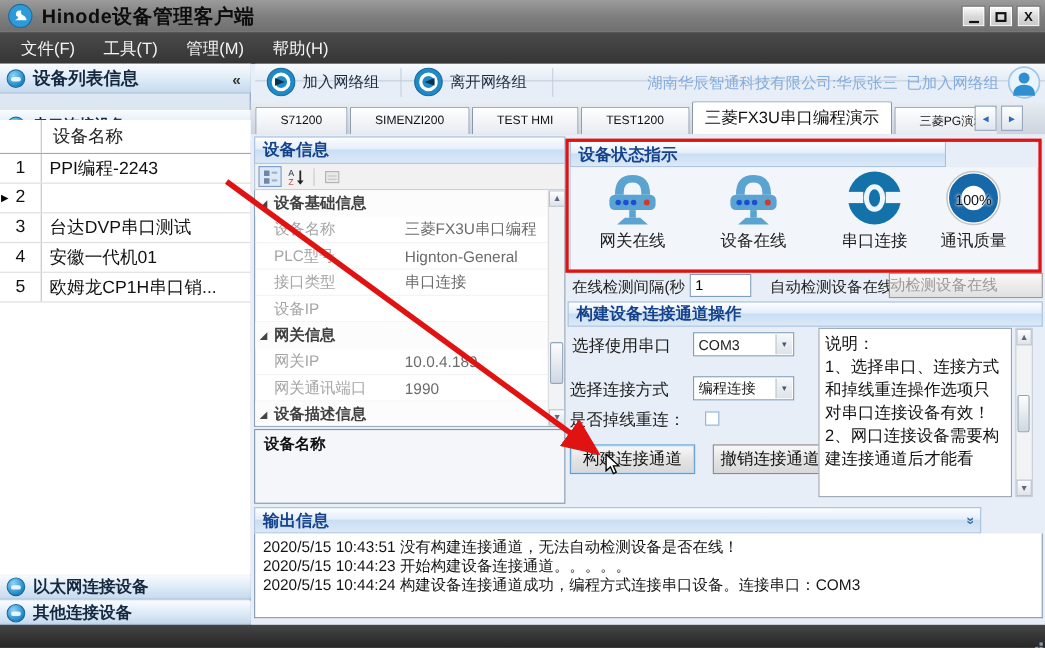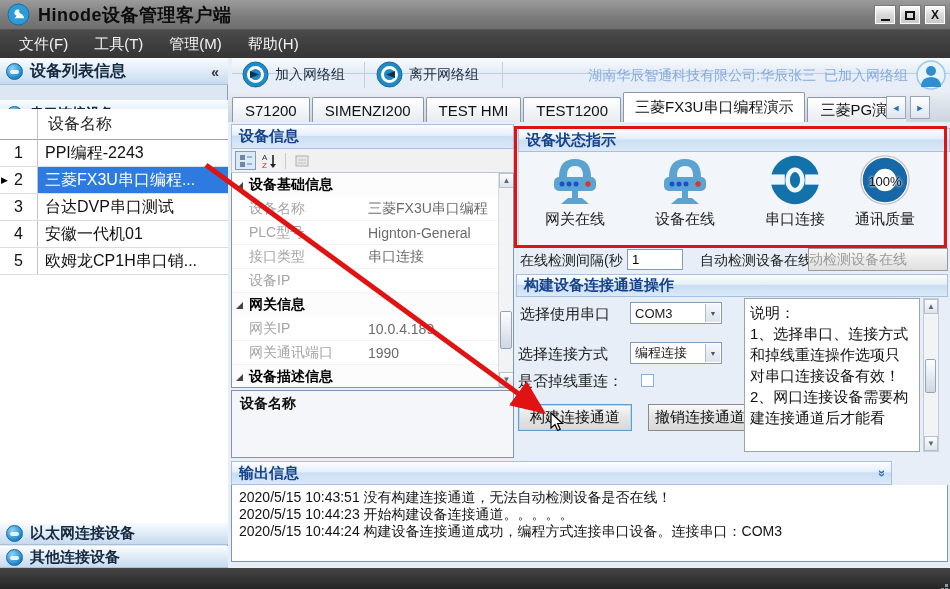--- a/index.html
+++ b/index.html
@@ -46,49 +46,49 @@
   #main-toolbar{position:absolute;left:232px;top:58px;width:722px;height:16px;background:linear-gradient(#f8fbfe,#e3ebf4);border-bottom:1px solid #c2cedd}
   .tb-btn{position:absolute;top:2px;height:29px;display:flex;align-items:center;gap:6px;padding:0 8px;font-size:14px;color:#1c2c3e;cursor:default}
   #btn-join{left:2px}
   #btn-leave{left:136px}
   .tb-sep{position:absolute;top:4px;width:1px;height:26px;background:#c3cfdc}
   #account-text{position:absolute;right:46px;top:9px;font-size:14px;color:#84abdd;white-space:pre}
 
   
   #tabbar{position:absolute;left:228px;top:92px;width:722px;height:30px;background:linear-gradient(#e9edf3,#ccd4df)}
   #tabs{position:absolute;left:4px;bottom:0;height:30px;width:674px;display:flex;gap:2px;align-items:flex-end;overflow:hidden}
-  .tab{height:25px;background:linear-gradient(#ffffff,#e7ebf0);border:1px solid #8a97a8;border-bottom:none;border-radius:2px 2px 0 0;padding:0 12px;font-size:15px;display:flex;align-items:center;white-space:nowrap;color:#111;flex:none}
+  .tab{height:25px;background:linear-gradient(#ffffff,#e7ebf0);border:1px solid #8a97a8;border-bottom:none;border-radius:2px 2px 0 0;padding:0 22px;font-size:11px;display:flex;align-items:center;white-space:nowrap;color:#111;flex:none}
   .tab.active{height:30px;background:#fff;font-size:15px;padding:0 11px}
   .tab-scroll{position:absolute;top:4px;width:20px;height:23px;background:linear-gradient(#fff,#dfe5ee);border:1px solid #98a7bc;display:flex;align-items:center;justify-content:center;font-size:9px;color:#2a6db5}
   #tab-left{right:44px}#tab-right{right:20px}
 
   
   .phead{position:absolute;background:linear-gradient(#fdfeff,#e4eefb 45%,#cadef3 50%,#dbe9f8);border:1px solid #a7c0dd;color:#15428b;font-weight:bold;font-size:15px;display:flex;align-items:center;padding:0 7px}
 
   
   #di-head{left:231px;top:124px;width:283px;height:25px}
   #pg-toolbar{position:absolute;left:231px;top:149px;width:283px;height:24px;background:#f1f1f1;border:1px solid #bdc7d8;border-top:none;display:flex;align-items:center;padding:2px 3px;gap:3px}
   .pgtb-btn{width:21px;height:19px;display:flex;align-items:center;justify-content:center;border:1px solid transparent}
   .pgtb-btn.pressed{border:1px solid #7a9ac8;background:#dcе9f7;background:#dce9f7}
   .pgtb-sep{width:1px;height:16px;background:#c8c8c8;margin:0 2px}
   #pg-grid{position:absolute;left:231px;top:173px;width:283px;height:215px;background:#fff;border:1px solid #8296ab;border-top:none;overflow:hidden}
-  .pg-cat{height:24px;display:flex;align-items:center;gap:6px;background:#fcfcfc;font-weight:bold;color:#000000;padding-left:4px;font-size:14px}
+  .pg-cat{height:24px;display:flex;align-items:center;gap:6px;background:#fcfcfc;font-weight:bold;color:#404040;padding-left:4px;font-size:14px}
   .pg-tri{width:0;height:0;border-bottom:7px solid #444;border-left:7px solid transparent}
   .pg-row{height:24px;display:flex;font-size:14px;border-bottom:1px solid #f3f3f3}
   .pg-name{width:136px;padding-left:17px;color:#a5a5a5;display:flex;align-items:center;white-space:nowrap;overflow:hidden}
   .pg-value{flex:1;color:#6b6b6b;display:flex;align-items:center;white-space:nowrap;overflow:hidden}
   #pg-scroll{position:absolute;right:0;top:0;bottom:0;width:15px;background:#f2f3f5;border-left:1px solid #dcdcdc;font-size:8px;color:#5a6a7a}
   .sc-btn{position:absolute;left:0;width:15px;height:15px;display:flex;align-items:center;justify-content:center;background:linear-gradient(#fdfdfd,#dfe3ea);border:1px solid #b8c2cf}
   .sc-thumb{position:absolute;left:1px;width:12px;background:linear-gradient(#fdfdfd,#cfd7e2);border:1px solid #93a5bb;border-radius:2px}
   #pg-desc{position:absolute;left:231px;top:390px;width:283px;height:68px;background:#f4f6f9;border:1px solid #8296ab;padding:4px 8px}
   #pg-desc .dt{font-weight:bold;font-size:14px;color:#111}
   #pg-desc .dd{font-size:14px;color:#222;margin-top:3px}
 
   
-  #sp-head{left:518px;top:128px;width:432px;height:24px}
+  #sp-head{left:518px;top:128px;width:342px;height:24px}
   #sp-body{position:absolute;left:518px;top:152px;width:426px;height:94px;background:#f2f6fb;border:1px solid #c7d7e8;border-top:none}
   .ind{position:absolute;top:2px;width:100px;text-align:center}
   .ind .lbl{font-size:15px;color:#1c1c1c;margin-top:1px}
   #ind-0{left:6px}#ind-1{left:116px}#ind-2{left:226px}#ind-3{left:316px}
   .donut-wrap{position:relative;display:inline-block}
   .donut-label{position:absolute;left:0;top:20px;width:56px;text-align:center;font-size:13px;color:#111;text-shadow:0 0 3px #fff,0 0 3px #fff}
 
   
   #detect-row{position:absolute;left:516px;top:248px;width:432px;height:25px;font-size:14px;color:#222}
   #detect-label{position:absolute;left:4px;top:4px;width:107px;white-space:nowrap;overflow:hidden}
@@ -166,21 +166,20 @@
       <span class="corner"></span>
       <span class="hlabel">设备名称</span>
     </div>
     <div id="dev-rows">
         <div class="dev-row">
           <span class="num">1</span>
           <span class="nm">PPI编程-2243</span>
         </div>
         <div class="dev-row selected">
           <span class="num"><span class="rowptr">▶</span>2</span>
-          <span class="nm">三菱FX3U串口编程...</span>
         </div>
         <div class="dev-row">
           <span class="num">3</span>
           <span class="nm">台达DVP串口测试</span>
         </div>
         <div class="dev-row">
           <span class="num">4</span>
           <span class="nm">安徽一代机01</span>
         </div>
         <div class="dev-row">

